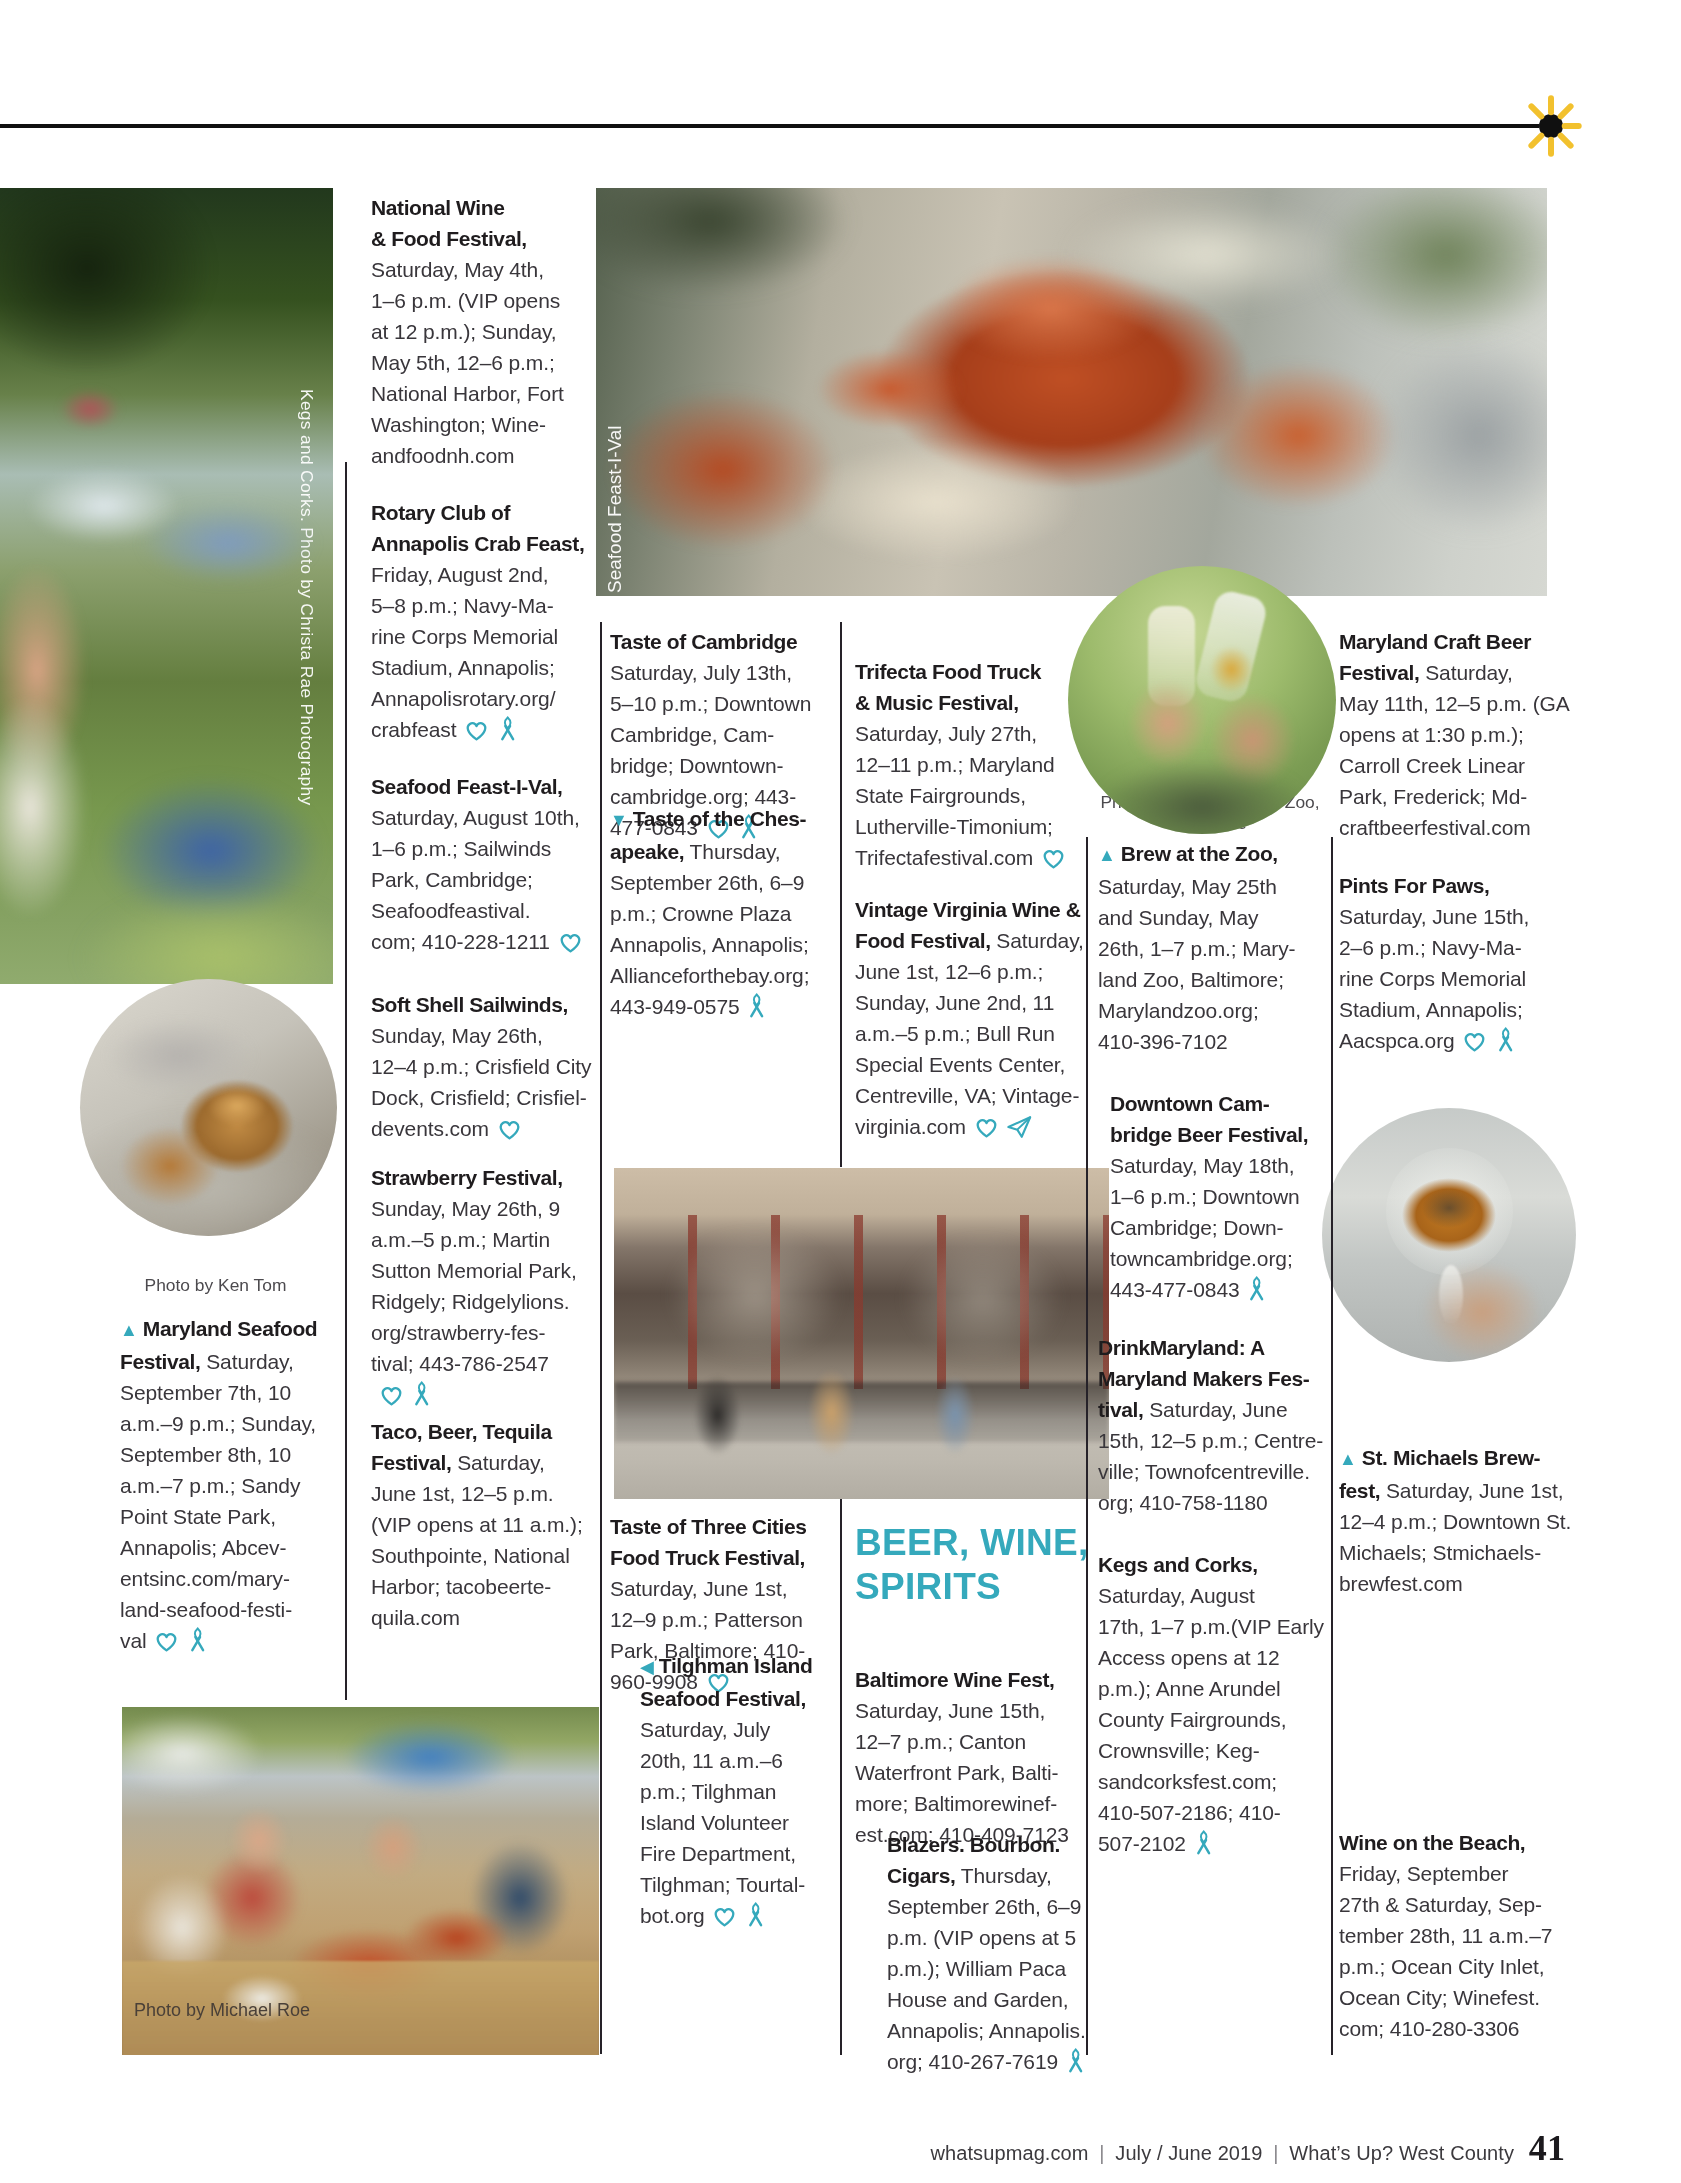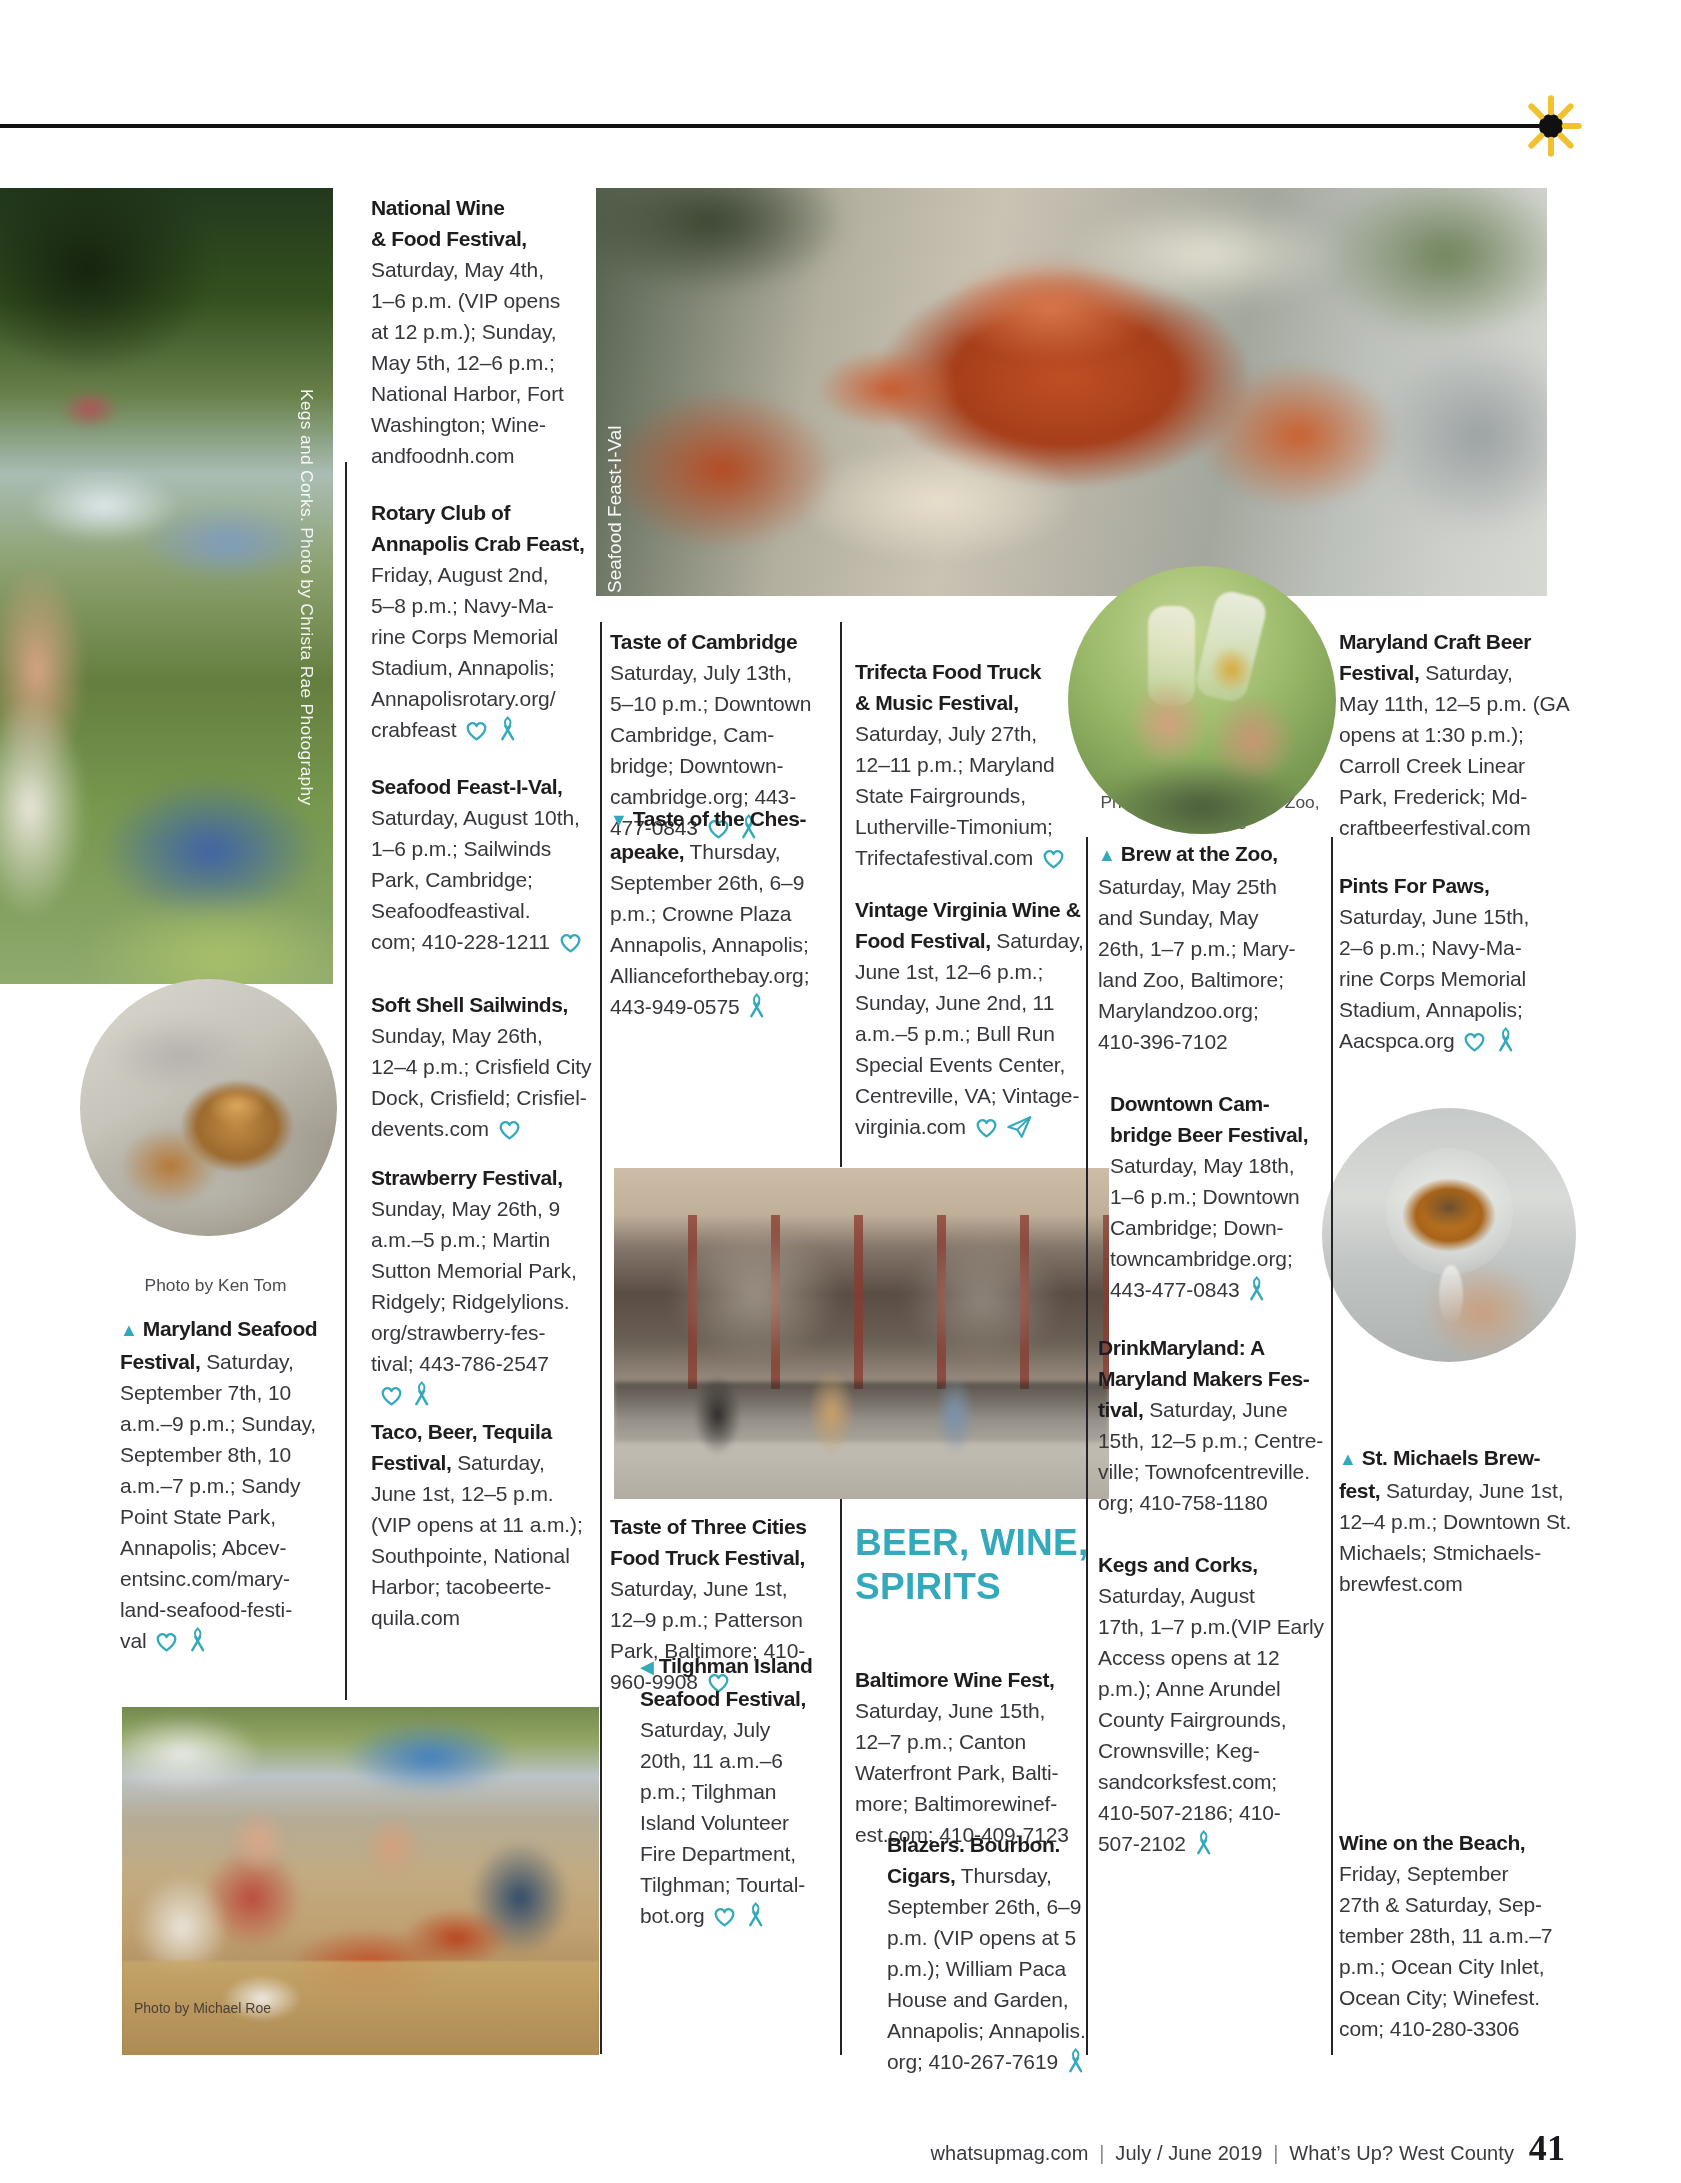--- a/index.html
+++ b/index.html
@@ -14,21 +14,21 @@
   .vrule{position:absolute;width:2px;background:#262229;}
   .listing{position:absolute;font-size:21px;line-height:31px;color:#39363b;white-space:pre;letter-spacing:-0.1px;}
   .listing b{font-weight:700;color:#1f1c1e;letter-spacing:-0.4px;}
   .marker{font-size:18px;letter-spacing:0;}
   .icn{display:inline-block;vertical-align:-5.4px;margin-left:6.7px;}
   .caption{position:absolute;font-size:17.4px;line-height:21.4px;color:#4c4a4e;text-align:center;white-space:pre-line;}
   .sechead{position:absolute;font-weight:700;font-size:37px;line-height:44px;white-space:pre;letter-spacing:0.3px;}
   .vcred-down{position:absolute;writing-mode:vertical-rl;color:rgba(255,255,255,.93);font-size:17.4px;letter-spacing:0.3px;}
   .vcred-up{position:absolute;transform:rotate(-90deg);transform-origin:0 0;color:rgba(255,255,255,.95);
             font-size:19px;white-space:nowrap;}
-  .photocredit-dark{position:absolute;font-size:14px;color:#4a4038;z-index:5;}
+  .photocredit-dark{position:absolute;font-size:18px;color:#4a4038;z-index:5;}
   .footer{position:absolute;top:2127px;right:116px;display:flex;align-items:baseline;
           font-size:20px;color:#3c3a3e;letter-spacing:0.1px;white-space:nowrap;}
   .footer .sep{margin:0 10.7px;color:#8a888c;font-weight:300;}
   .pagenum{font-family:"Liberation Serif","DejaVu Serif",serif;font-weight:700;font-size:36px;margin-left:14.7px;color:#1b191d;}
 </style>
 </head>
 <body>
 
 <div id="page">
 

